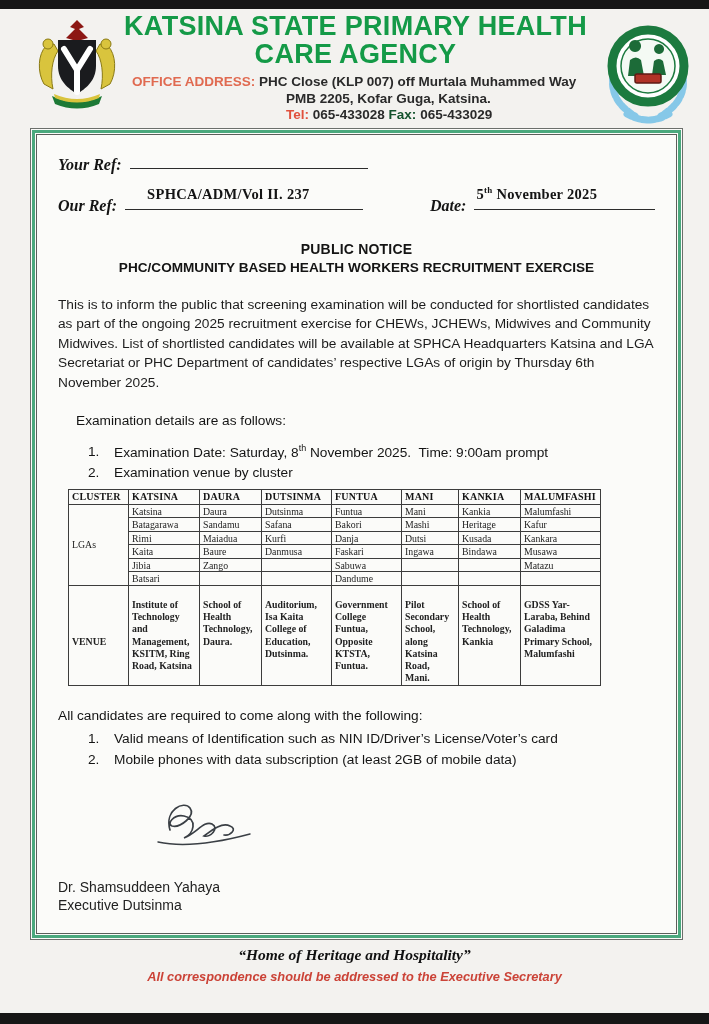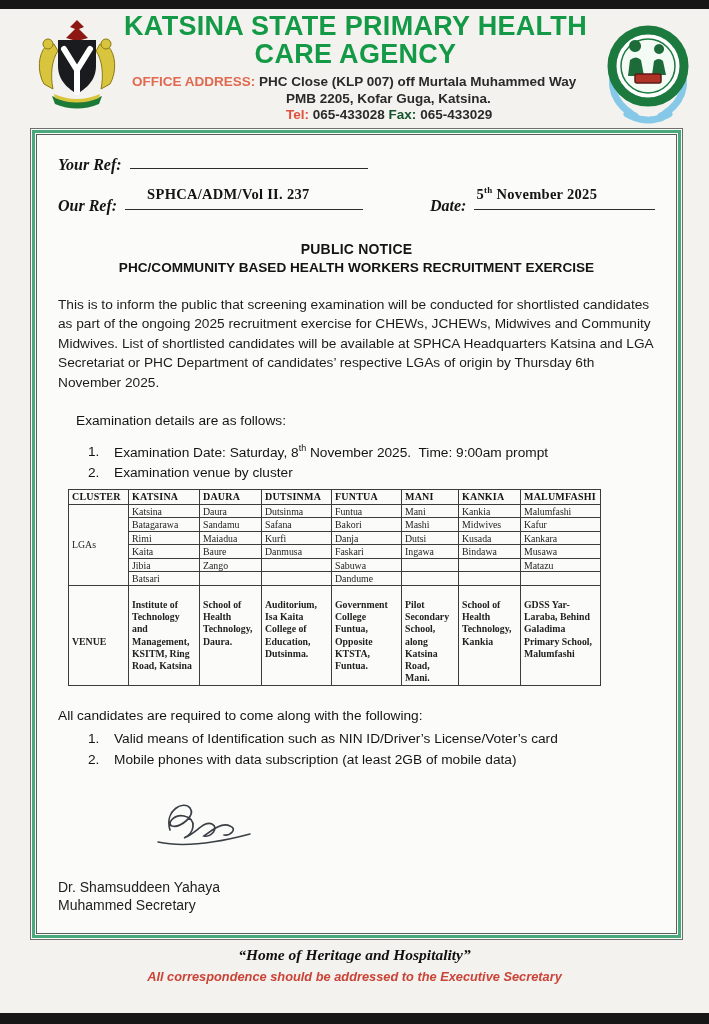--- a/index.html
+++ b/index.html
@@ -200,21 +200,21 @@
               <td>Mani</td>
               <td>Kankia</td>
               <td>Malumfashi</td>
             </tr>
             <tr>
               <td>Batagarawa</td>
               <td>Sandamu</td>
               <td>Safana</td>
               <td>Bakori</td>
               <td>Mashi</td>
-              <td>Midwives</td>
+              <td>Heritage</td>
               <td>Kafur</td>
             </tr>
             <tr>
               <td>Rimi</td>
               <td>Maiadua</td>
               <td>Kurfi</td>
               <td>Danja</td>
               <td>Dutsi</td>
               <td>Kusada</td>
               <td>Kankara</td>
@@ -271,21 +271,21 @@
         </div>
       </div>
 
       <svg class="signature" viewBox="0 0 110 56">
         <path d="M20 34 C14 14 34 4 40 12 C46 20 30 32 22 30 C16 28 24 18 34 20 C48 23 44 38 34 42 C46 38 54 24 62 28 C70 32 60 42 54 40 C62 34 72 26 80 30 C88 33 80 40 74 39" fill="none" stroke="#3a3f45" stroke-width="1.7" stroke-linecap="round"></path>
         <path d="M8 46 C35 52 70 46 100 38" fill="none" stroke="#3a3f45" stroke-width="1.5" stroke-linecap="round"></path>
       </svg>
 
       <div class="sig-name">
         <div>Dr. Shamsuddeen Yahaya</div>
-        <div>Muhammed Secretary</div>
+        <div>Executive Dutsinma</div>
       </div>
 
     </div>
   </div>
 
   <div class="motto">“Home of Heritage and Hospitality”</div>
   <div class="correspondence">All correspondence should be addressed to the Executive Secretary</div>
 </div>
 
 </body></html>

